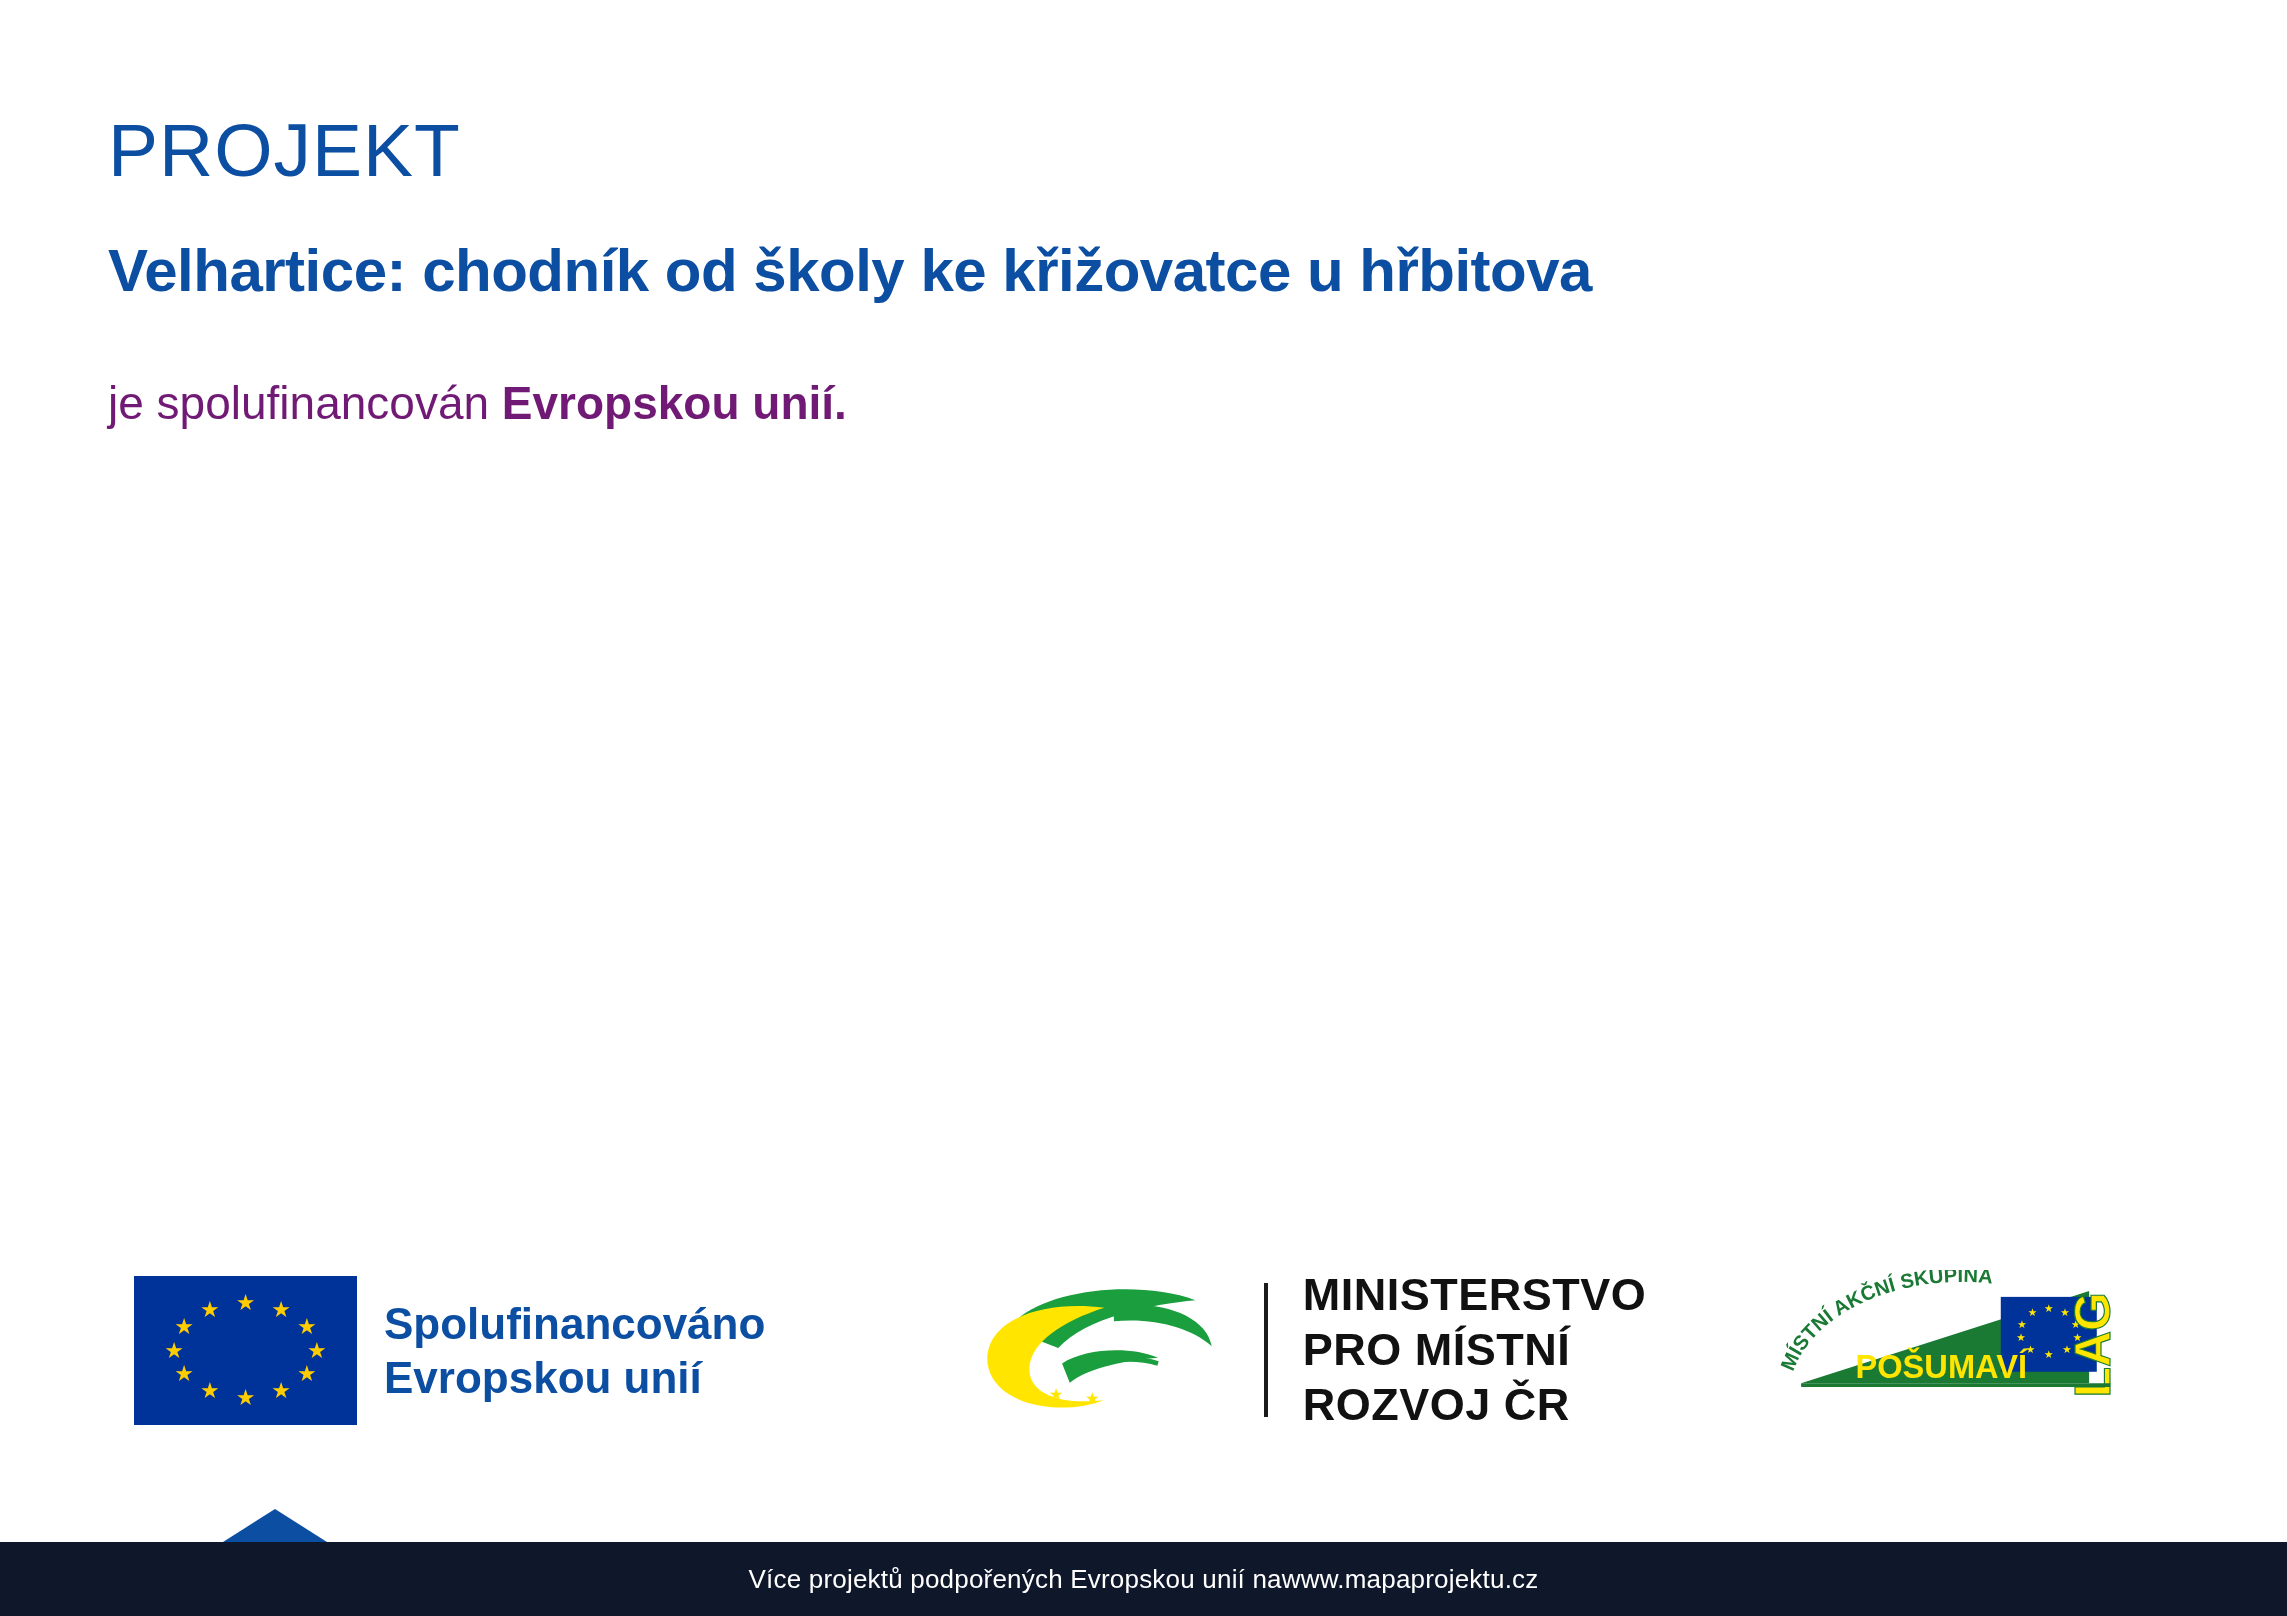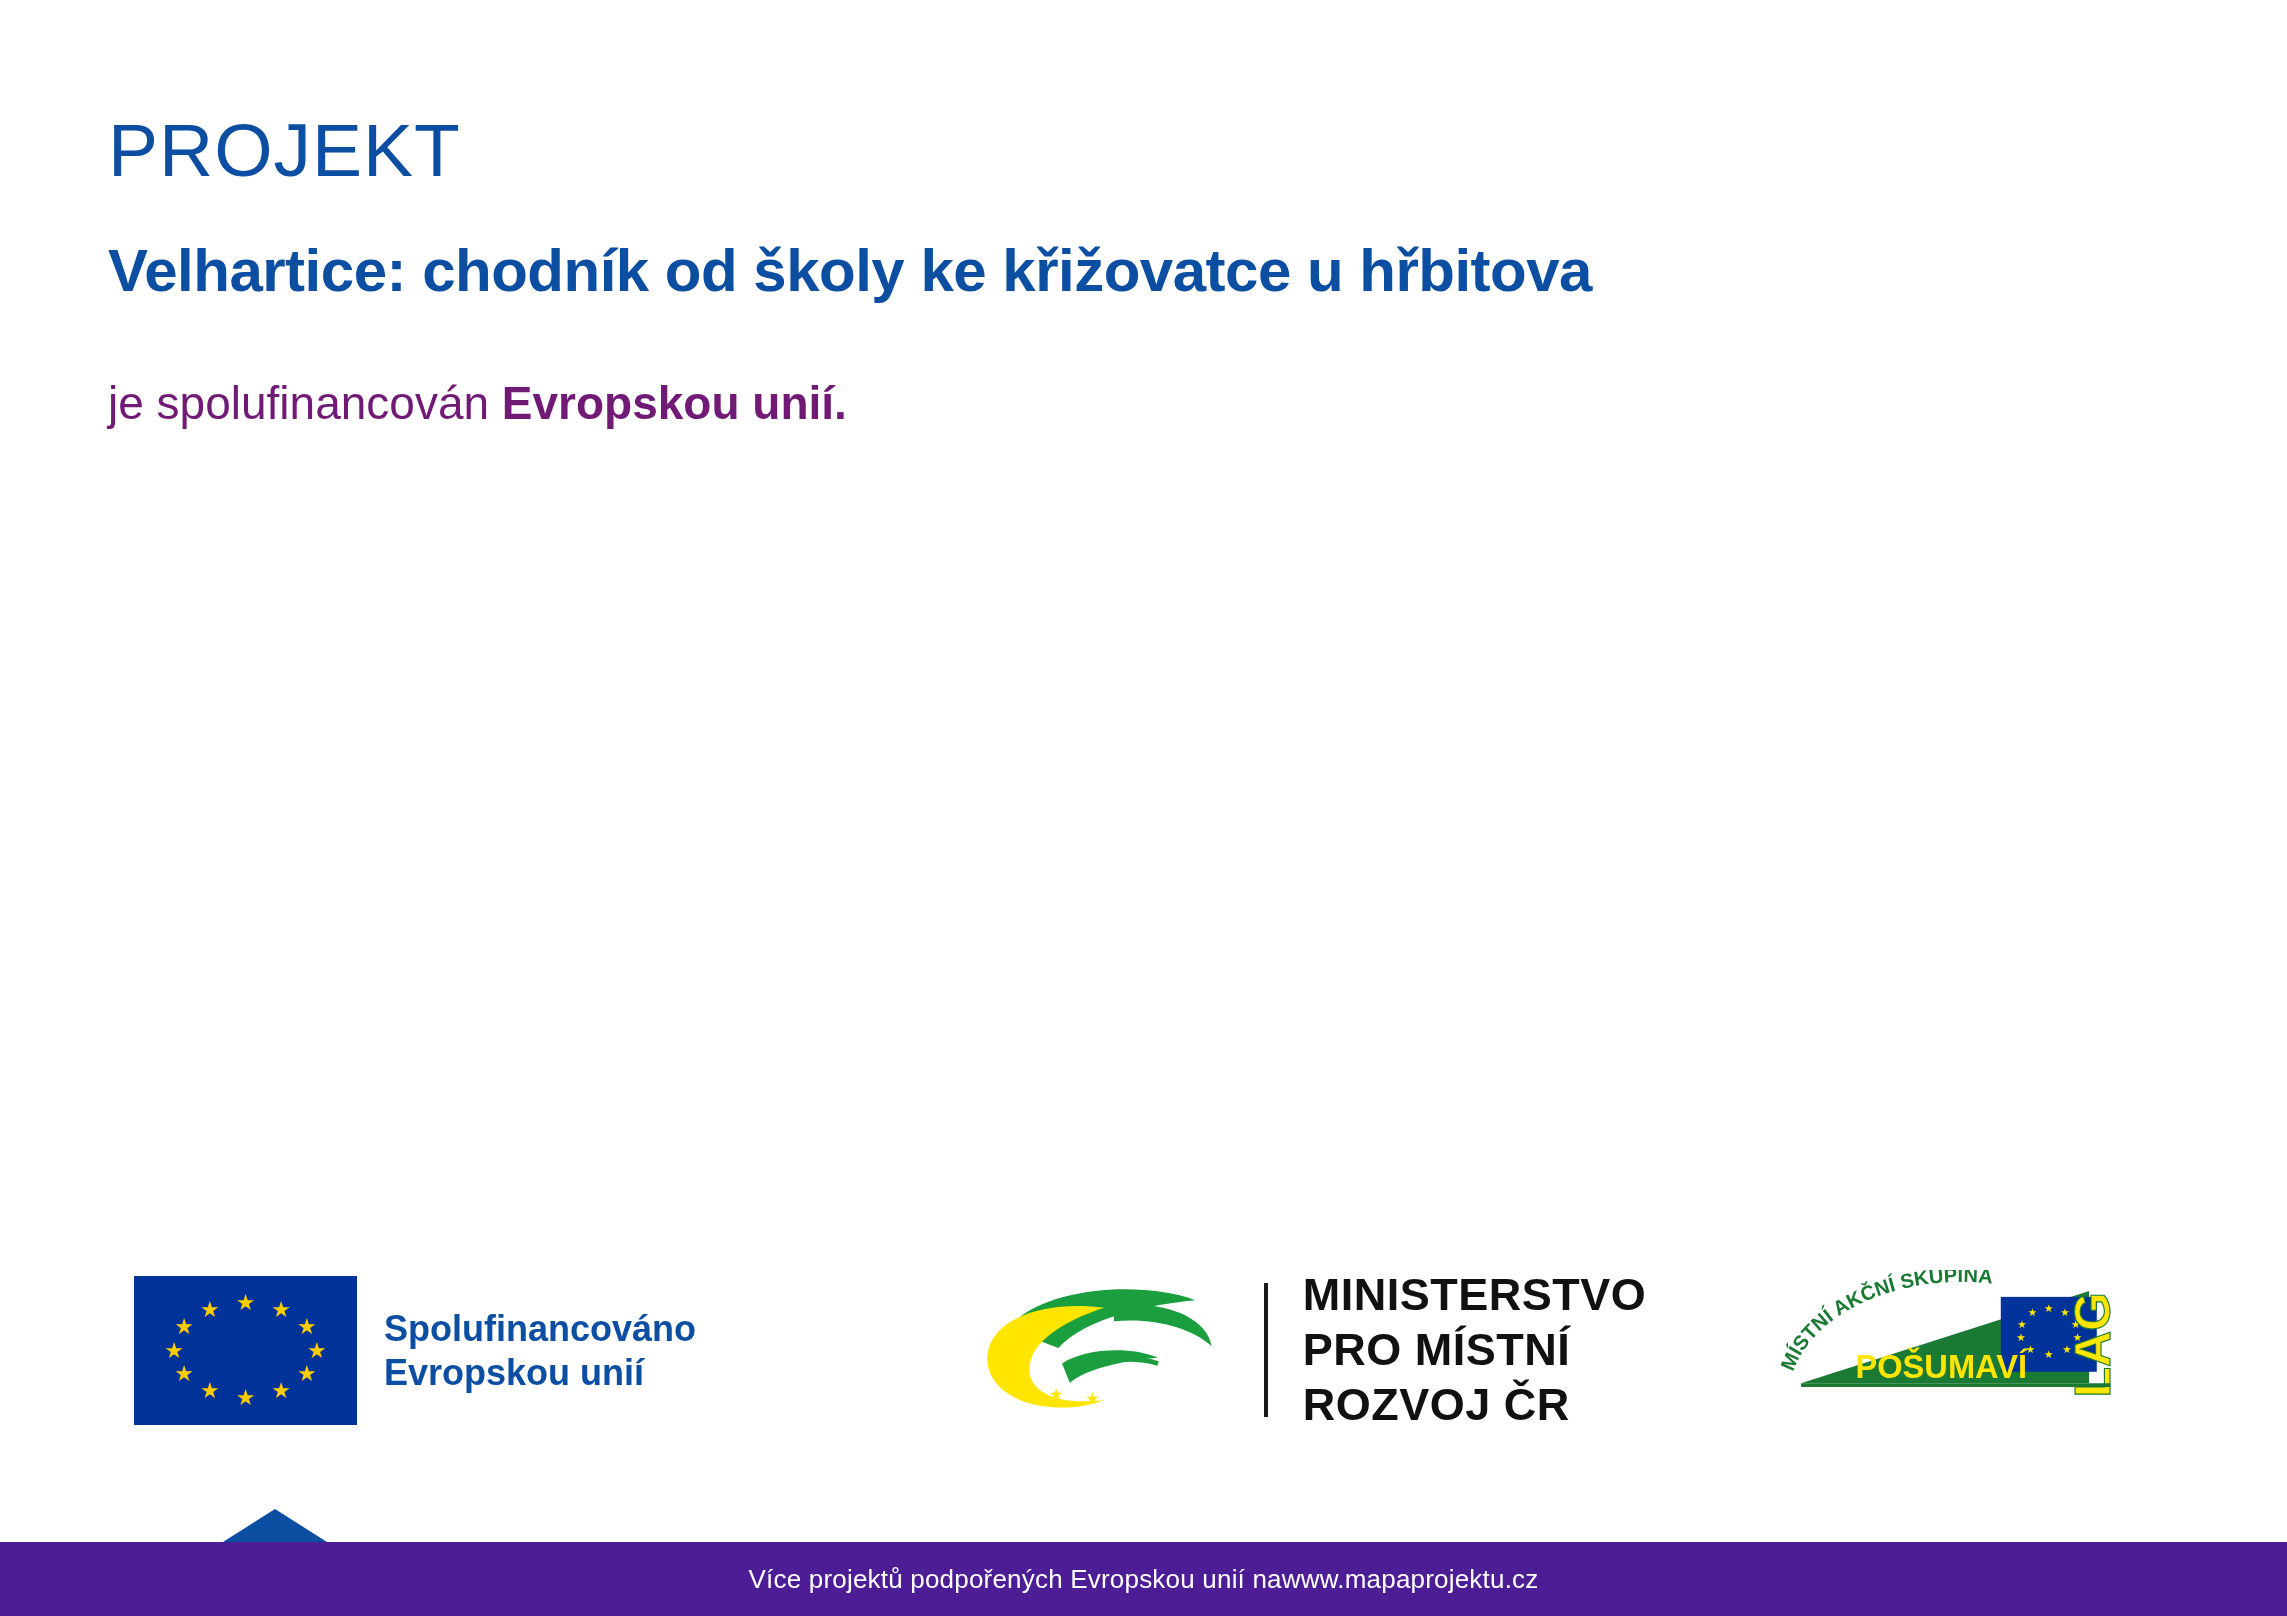--- a/index.html
+++ b/index.html
@@ -94,21 +94,21 @@
   .eu-star {
     position: absolute;
     color: #FFCC00;
     font-size: 22px;
     line-height: 1;
     transform: translate(-50%, -50%);
   }
   .eu-text {
     margin-left: 27px;
     color: #0b4ea2;
-    font-size: 36px;
+    font-size: 44px;
     font-weight: 700;
     line-height: 1.22;
     white-space: pre-line;
   }
 
   
   .mmr-logo {
     position: absolute;
     left: 970px;
     top: 19px;
@@ -144,21 +144,21 @@
     height: 168px;
   }
 
   
   .footer {
     position: absolute;
     left: 0;
     bottom: 0;
     width: 100%;
     height: 75px;
-    background: #4c1d95;
+    background: #0f172a;
     color: #ffffff;
     display: flex;
     align-items: center;
     justify-content: center;
     font-size: 26px;
     letter-spacing: 0.2px;
   }
   .footer strong { font-weight: 400; }
   .footer-notch {
     position: absolute;

